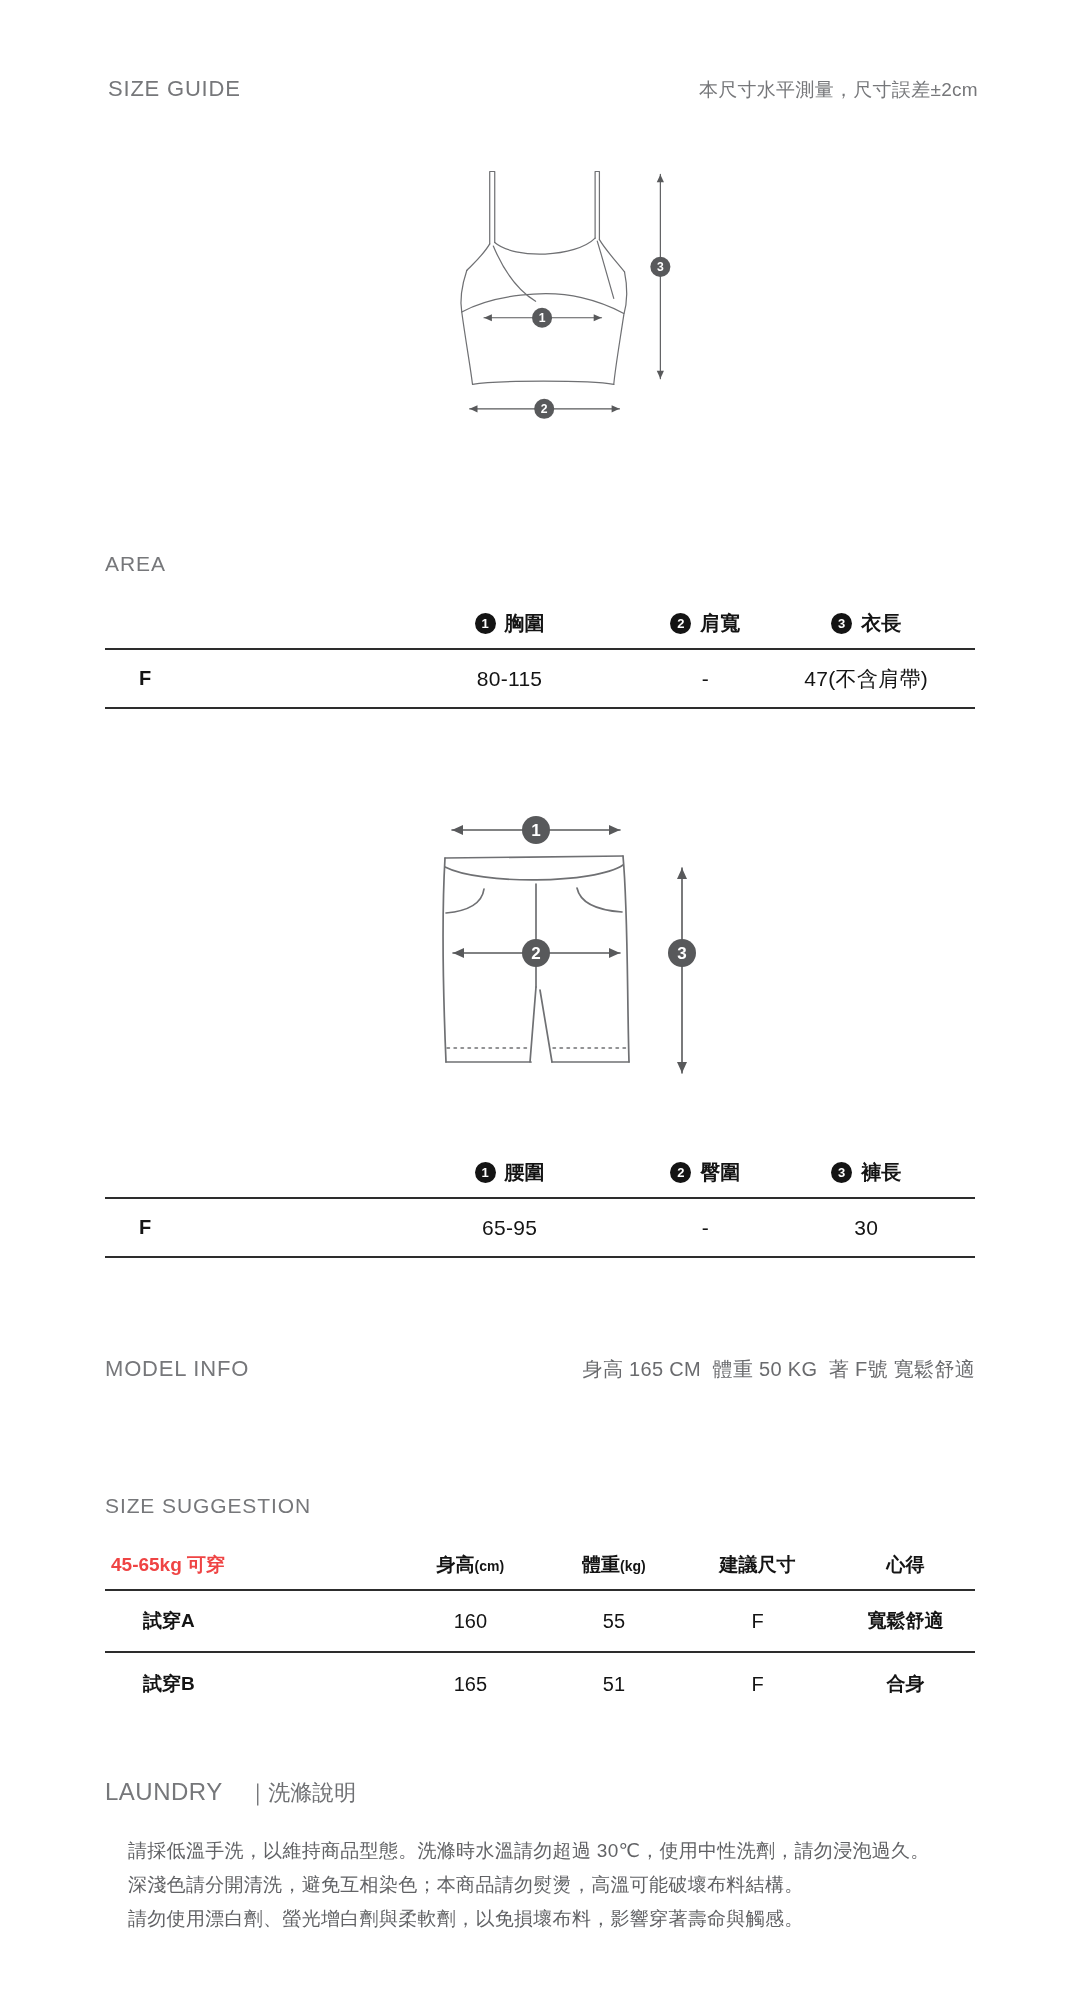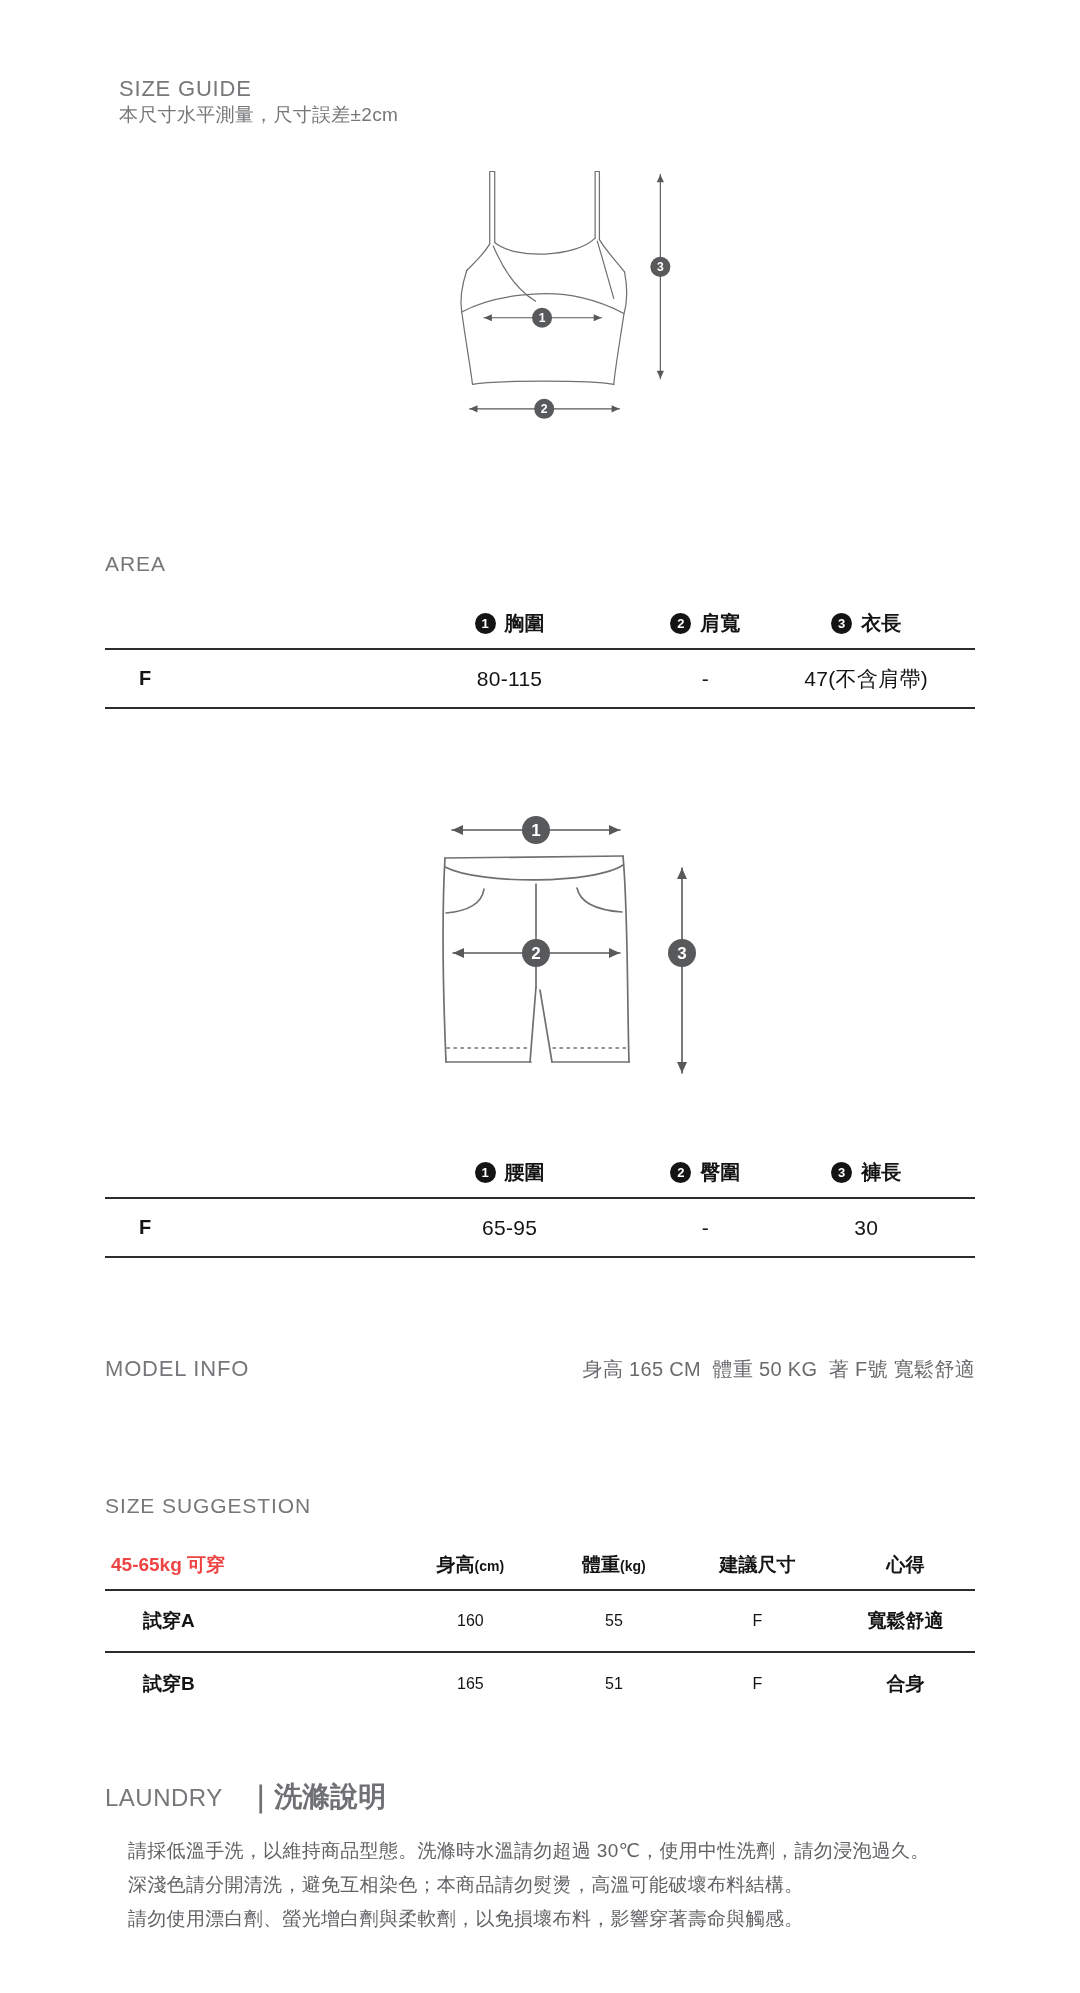--- a/index.html
+++ b/index.html
@@ -8,21 +8,21 @@
     position:relative;
     width:1080px; height:1993px;
     background:#ffffff;
     font-family:"Liberation Sans","DejaVu Sans",sans-serif;
     color:#141414;
     overflow:hidden;
   }
   .abs { position:absolute; }
 
   
-  .top-header { left:119px; width:870px; top:76px; display:flex; justify-content:space-between; align-items:baseline;flex-direction:column; }
+  .top-header { left:108px; width:870px; top:76px; display:flex; justify-content:space-between; align-items:baseline; }
   .page-title { font-size:22px; letter-spacing:0.8px; color:#76777a; font-weight:500; }
   .measure-note { font-size:19px; color:#76777a; letter-spacing:0.3px; }
 
   
   .section-heading { color:#76777a; font-weight:500; letter-spacing:0.9px; }
   #area-heading { left:105px; top:552px; font-size:21px; }
   #suggest-heading { left:105px; top:1494px; font-size:21px; }
 
   
   .sketch { position:absolute; }
@@ -56,27 +56,27 @@
   
   .stable { left:105px; top:1541px; width:870px; }
   .st-head, .st-row { display:grid; grid-template-columns:33% 18% 15% 18% 16%; align-items:center; }
   .st-head { height:50px; border-bottom:2px solid #2d2d2d; }
   .st-row { height:62px; }
   .st-row.bordered { border-bottom:2px solid #2d2d2d; }
   .st-c1 { padding-left:6px; font-size:19px; font-weight:700; color:#ef4444; }
   .st-h { text-align:center; font-size:19px; font-weight:700; color:#141414; }
   .st-h .unit { font-size:14px; font-weight:600; }
   .st-name { padding-left:38px; font-size:19px; font-weight:600; color:#141414; }
-  .st-val { text-align:center; font-size:16px; color:#141414; font-weight:500; }
+  .st-val { text-align:center; font-size:20px; color:#141414; font-weight:500; }
   .st-feel { text-align:center; font-size:19px; font-weight:600; color:#141414; }
 
   
   #laundry-heading { left:105px; top:1778px; display:flex; align-items:baseline; gap:24px; }
   .laundry-en { font-size:24px; color:#76777a; letter-spacing:0.5px; font-weight:500; }
-  .laundry-zh { font-size:28px; color:#6f7073; font-weight:700; }
+  .laundry-zh { font-size:22px; color:#6f7073; font-weight:400; }
   #laundry-body { left:128px; top:1834px; width:868px; }
   .laundry-line { font-size:19px; color:#616265; line-height:34px; letter-spacing:0.3px; }
 </style>
 </head>
 <body>
 
 <div class="abs top-header">
   <div class="page-title">SIZE GUIDE</div>
   <div class="measure-note">本尺寸水平測量，尺寸誤差±2cm</div>
 </div>

